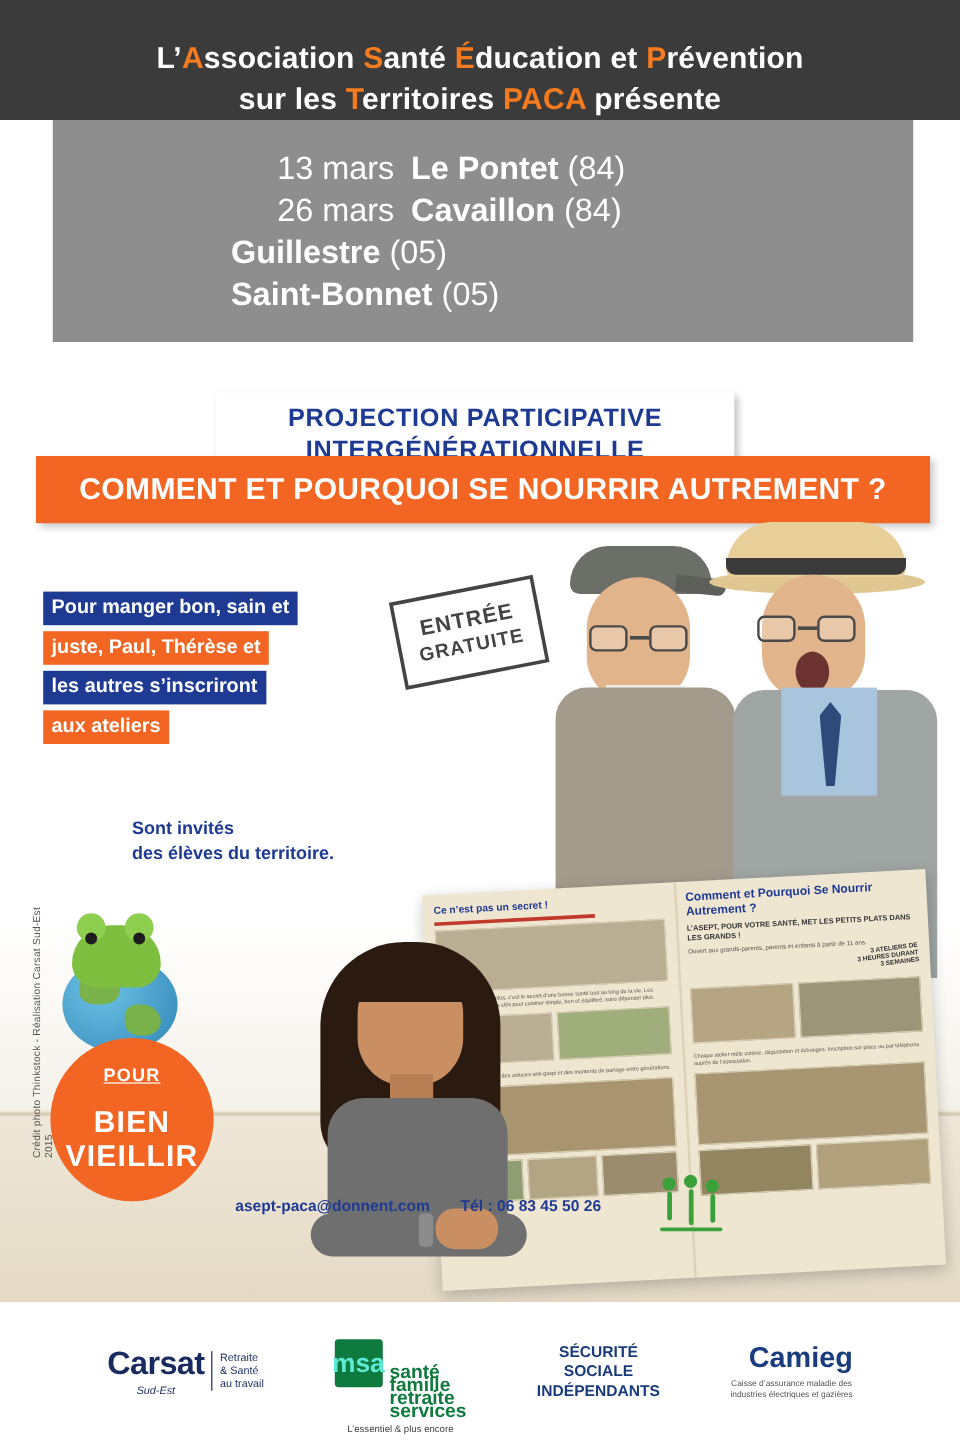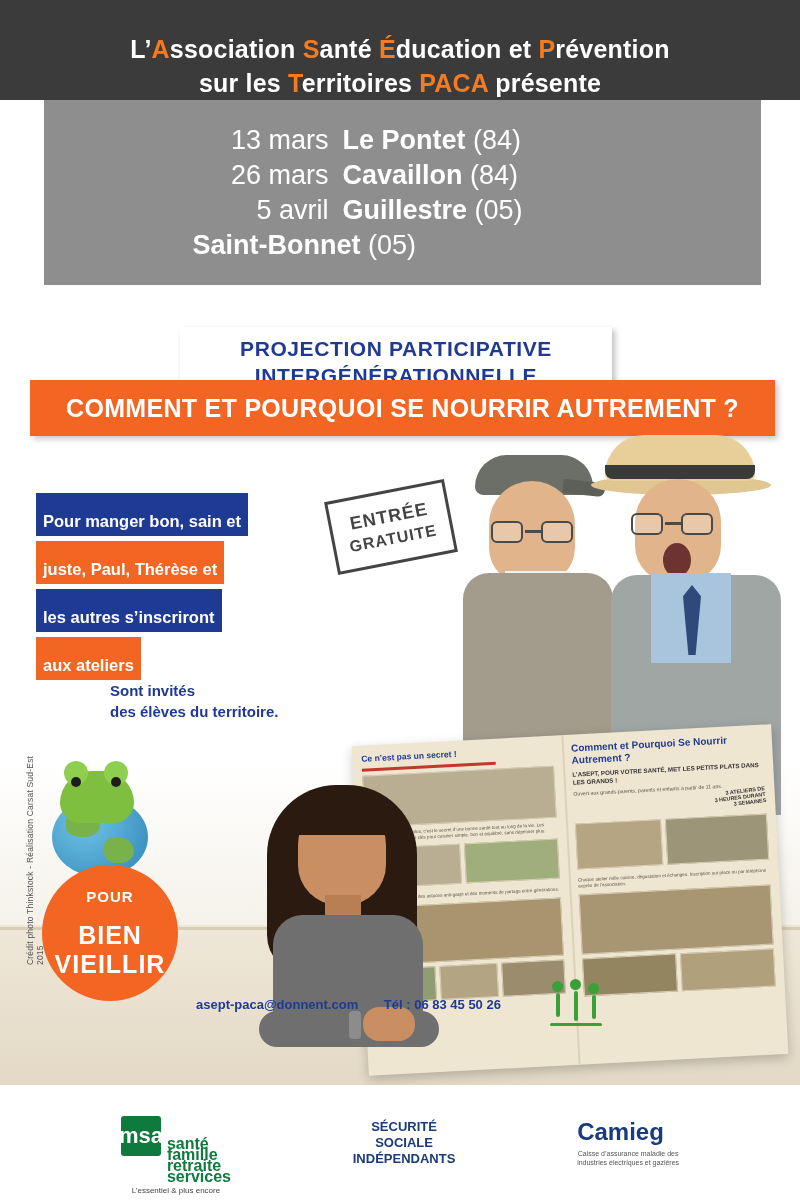--- a/index.html
+++ b/index.html
@@ -73,21 +73,21 @@
     box-shadow: 3px 3px 6px rgba(0,0,0,0.22);
   }
   .title-orange span {
     color: #ffffff; font-weight: bold; font-size: 25px; letter-spacing: 0.3px;
   }
 
   
   .hl-block { position: absolute; left: 36px; top: 208px; width: 290px; }
   .hl-block .ln {
     display: inline-block; color: #ffffff; font-weight: bold; font-size: 16.5px;
-    padding: 20px 7px 6px 7px; margin-bottom: 5px; line-height: 17px;
+    padding: 5px 7px 6px 7px; margin-bottom: 5px; line-height: 17px;
   }
   .ln.blue { background: #1f3a93; }
   .ln.orange { background: #f26522; }
 
   .invites {
     position: absolute; left: 110px; top: 395px; width: 260px;
     color: #1f3a93; font-weight: bold; font-size: 15px; line-height: 21px;
   }
 
   
@@ -261,21 +261,21 @@
   }
   .frog .pupil.l { left: 11px; } .frog .pupil.r { left: 51px; }
 
   
   .bv {
     position: absolute; left: 42px; top: 580px; width: 136px; height: 136px;
     background: #f26522; border-radius: 50%;
     color: #ffffff; display: flex; flex-direction: column;
     align-items: center; justify-content: center;
   }
-  .bv .pour { font-size: 15px; font-weight: bold; letter-spacing: 1px; margin-bottom: 16px; }
+  .bv .pour { font-size: 15px; font-weight: bold; letter-spacing: 1px; margin-bottom: 16px; text-decoration: underline; }
   .bv .bien { font-size: 25px; font-weight: bold; letter-spacing: 1px; }
   .bv .vieillir { font-size: 25px; font-weight: bold; letter-spacing: 1px; }
 
   
   .contact {
     position: absolute; left: 196px; top: 712px;
     color: #1f3a93; font-weight: bold; font-size: 13px;
   }
   .contact span.tel { margin-left: 22px; }
 
@@ -303,21 +303,21 @@
     position: absolute; left: 0; top: 1085px; width: 800px; height: 115px;
     background: #ffffff;
     display: flex; align-items: center; justify-content: space-around;
     padding: 0 60px;
   }
   .logo { display: flex; align-items: center; }
   .carsat .name { color: #1a2a5e; font-weight: bold; font-size: 27px; letter-spacing: -0.5px; }
   .carsat .sub { color: #1a2a5e; font-size: 9px; font-style: italic; text-align: center; margin-top: 2px;}
   .carsat .right { color: #1a2a5e; font-size: 9px; line-height: 11px; margin-left: 6px; border-left: 1px solid #1a2a5e; padding-left: 6px;}
   .msa .mark {
-    width: 40px; height: 40px; background: #0f7a3d; color: #ffffff; font-weight: bold;
+    width: 40px; height: 40px; background: #0f7a3d; color: #5eead4; font-weight: bold;
     font-size: 22px; display: flex; align-items: center; justify-content: center;
     border-radius: 3px;
   }
   .msa .lines { color: #0f7a3d; font-size: 16px; font-weight: bold; line-height: 11px; margin-left: 6px; margin-top: 48px;}
   .msa .tag { color: #444; font-size: 8px; margin-top: 4px; }
   .ssi { color: #1a3b7c; font-weight: bold; font-size: 13px; line-height: 16px; text-align: center; }
   .camieg .name { color: #1a3b7c; font-weight: bold; font-size: 24px; }
   .camieg .sub { color: #555; font-size: 7px; line-height: 9px; text-align: center; margin-top: 3px;}
 </style>
 </head>
@@ -335,21 +335,20 @@
         <div class="date-when">13 mars</div>
         <div class="date-city">Le Pontet</div>
         <div class="date-dept">&nbsp;(84)</div>
       </div>
       <div class="date-row">
         <div class="date-when">26 mars</div>
         <div class="date-city">Cavaillon</div>
         <div class="date-dept">&nbsp;(84)</div>
       </div>
       <div class="date-row">
-        <div class="date-when">5 avril</div>
         <div class="date-city">Guillestre</div>
         <div class="date-dept">&nbsp;(05)</div>
       </div>
       <div class="date-row">
         <div class="date-city">Saint-Bonnet</div>
         <div class="date-dept">&nbsp;(05)</div>
       </div>
     </div>
 
   <div class="main">
@@ -499,41 +498,52 @@
         <div class="fig body" style="left:44px;top:16px"></div>
         <div class="fig" style="left:2px;top:44px;width:52px;height:3px;border-radius:2px"></div>
       </div>
     </div>
 
     <div class="credit">Crédit photo Thinkstock - Réalisation Carsat Sud-Est 2015</div>
   </div>
 
   <div class="footer">
 
+    <div class="logo carsat">
+      <div>
+        <div class="name">Carsat</div>
+        <div class="sub">Sud-Est</div>
+      </div>
+      <div class="right">
+        <div>Retraite</div>
+        <div>&amp; Santé</div>
+        <div>au travail</div>
+      </div>
+    </div>
 
     <div class="logo msa" style="flex-direction:column;align-items:center">
       <div style="display:flex;align-items:center">
         <div class="mark">msa</div>
         <div class="lines">
           <div>santé</div>
           <div>famille</div>
           <div>retraite</div>
           <div>services</div>
         </div>
       </div>
       <div class="tag">L’essentiel &amp; plus encore</div>
     </div>
 
     <div class="logo ssi" style="display:block">
       <div>SÉCURITÉ</div>
       <div>SOCIALE</div>
       <div>INDÉPENDANTS</div>
     </div>
 
-    <div class="logo camieg" style="flex-direction:column;align-items:flex-start">
+    <div class="logo camieg" style="flex-direction:column;align-items:flex-end">
       <div class="name">Camieg</div>
       <div class="sub">
         <div>Caisse d’assurance maladie des</div>
         <div>industries électriques et gazières</div>
       </div>
     </div>
 
   </div>
 </div>
 

